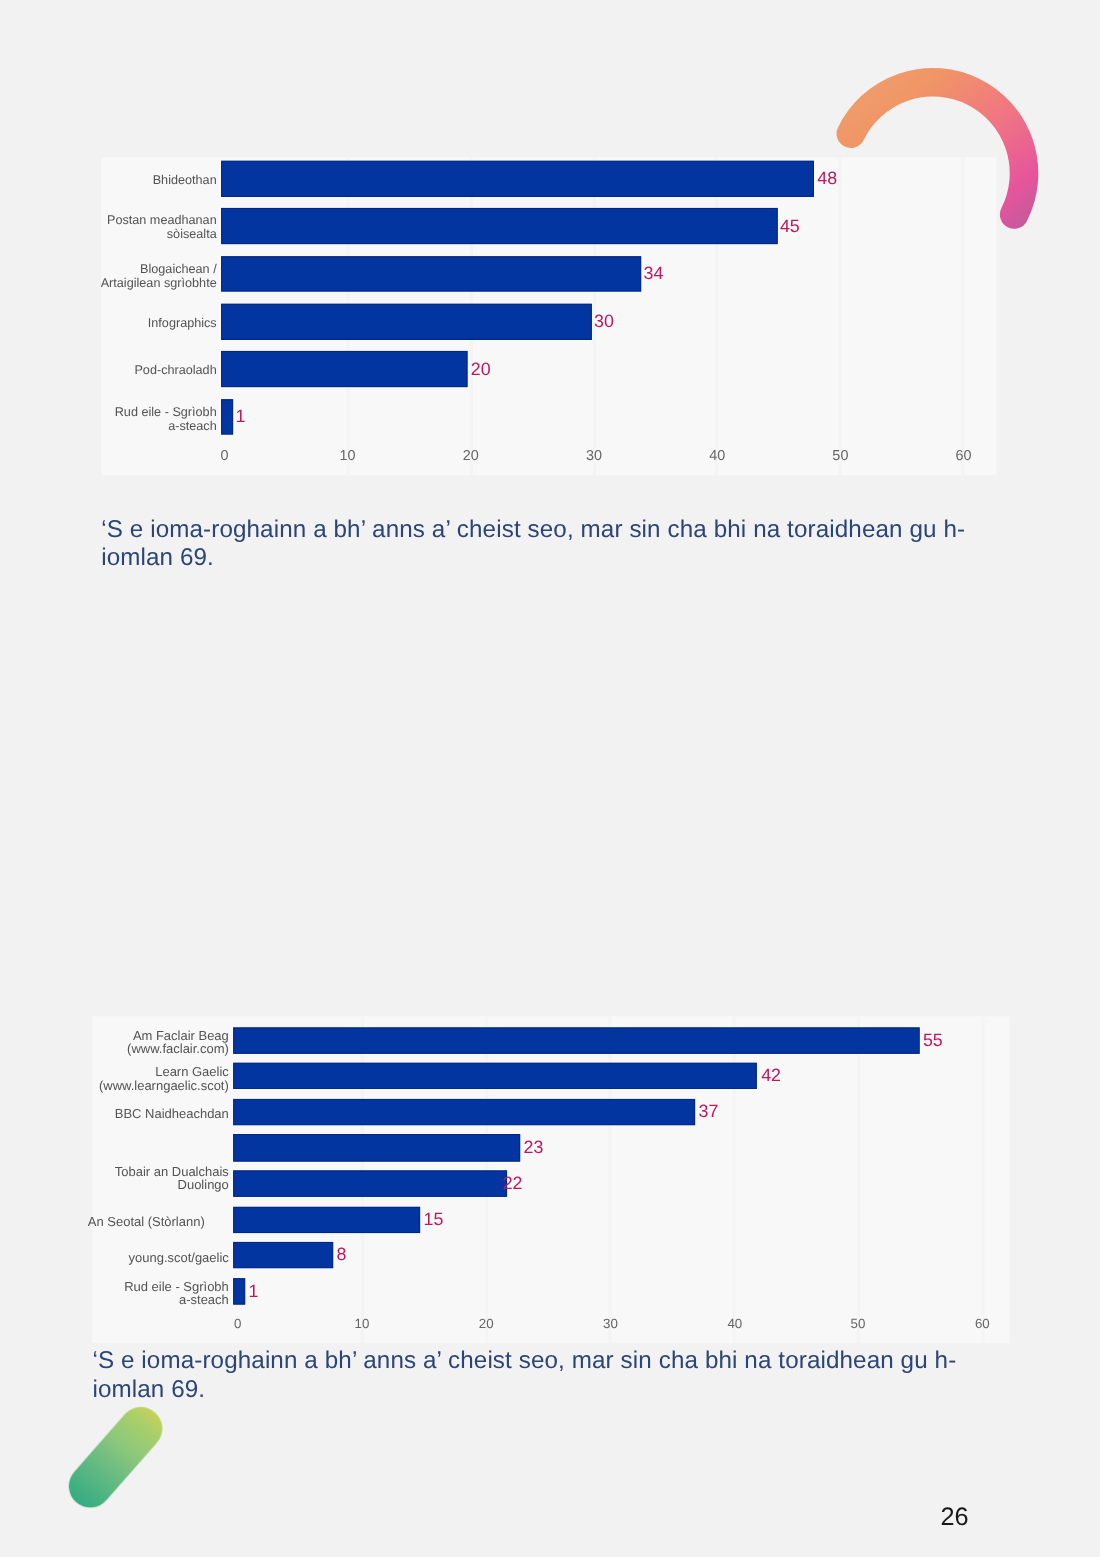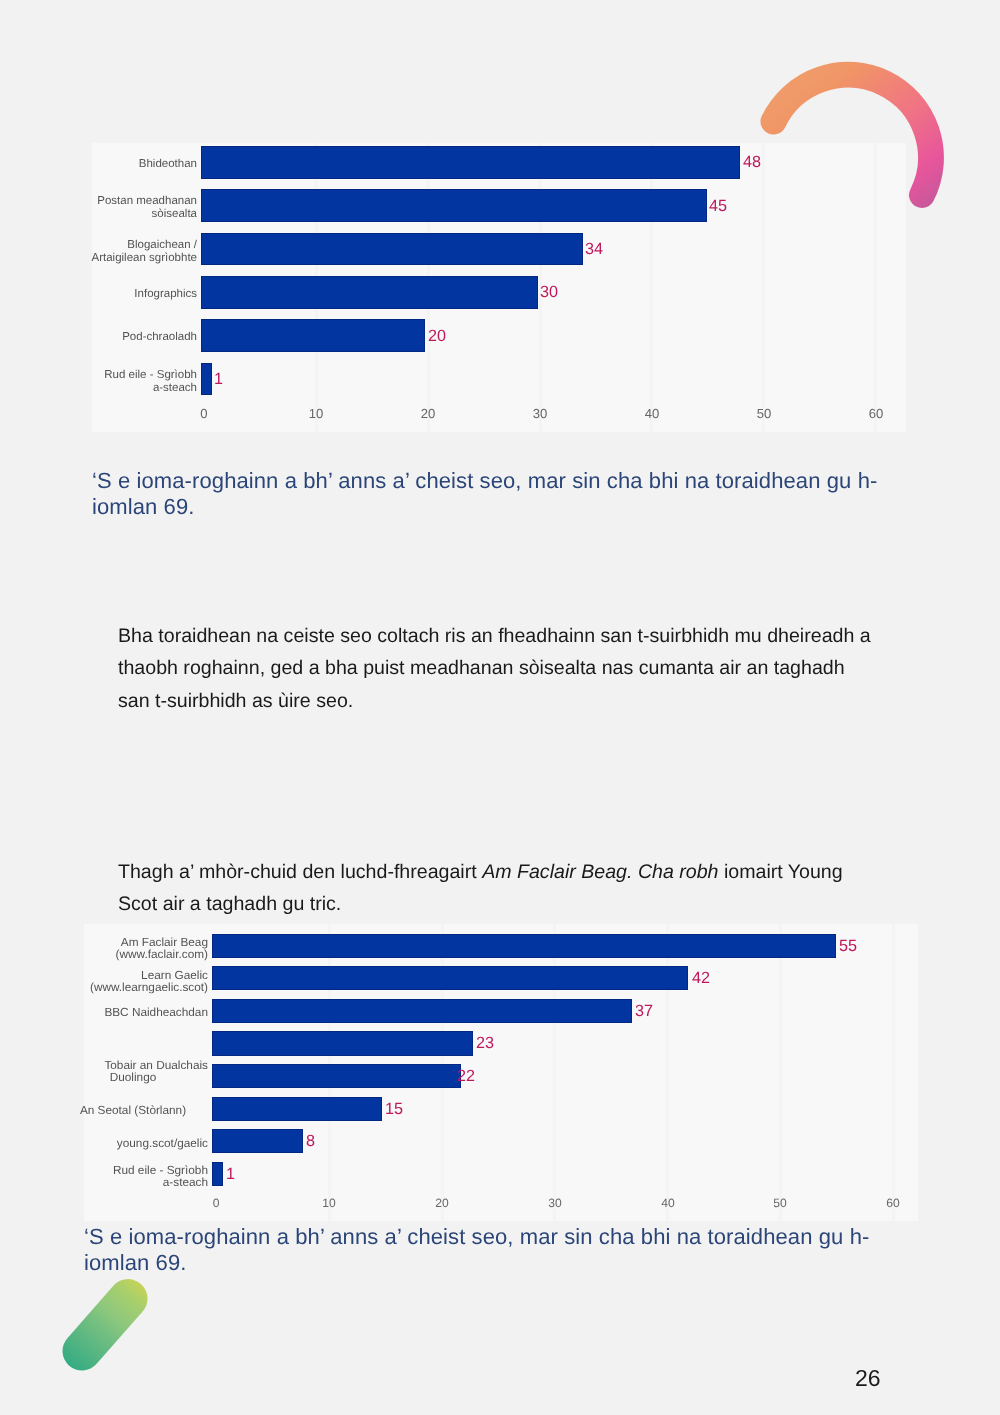--- a/index.html
+++ b/index.html
@@ -75,26 +75,22 @@
       <div class="ticklabel" style="left: 311.1px; width: 50px; top: 263.8px; font-size: 13.1px; line-height: 1; color: rgb(102, 102, 102);">20</div>
       <div class="ticklabel" style="left: 423px; width: 50px; top: 263.8px; font-size: 13.1px; line-height: 1; color: rgb(102, 102, 102);">30</div>
       <div class="ticklabel" style="left: 534.9px; width: 50px; top: 263.8px; font-size: 13.1px; line-height: 1; color: rgb(102, 102, 102);">40</div>
       <div class="ticklabel" style="left: 646.8px; width: 50px; top: 263.8px; font-size: 13.1px; line-height: 1; color: rgb(102, 102, 102);">50</div>
       <div class="ticklabel" style="left: 758.7px; width: 50px; top: 263.8px; font-size: 13.1px; line-height: 1; color: rgb(102, 102, 102);">60</div>
     </div>
 
   <div class="caption" style="left:92px;top:467.5px;width:814px;">‘S e ioma-roghainn a bh’ anns a’ cheist seo, mar sin cha bhi na toraidhean gu h-iomlan 69.</div>
 
 
-  <p class="body" style="left:118px;top:620px;width:762px;">Bha toraidhean na ceiste seo coltach ris an fheadhainn san t-suirbhidh mu dheireadh a thaobh roghainn, ged a bha puist meadhanan sòisealta nas cumanta air an taghadh san t-suirbhidh as ùire seo.</p>
 
 
-  <p class="body" style="left:118px;top:856px;width:742px;">
-    <span>Thagh a’ mhòr-chuid den luchd-fhreagairt </span><i>Am Faclair Beag.</i><span> </span><i>Cha robh</i><span> iomairt Young Scot air a taghadh gu tric.</span>
-  </p>
 
   <div class="chart-box" style="left:84px;top:924px;width:834px;height:297px;">
       <div class="gridline" style="left: 243.7px;"></div>
       <div class="gridline" style="left: 356.5px;"></div>
       <div class="gridline" style="left: 469.3px;"></div>
       <div class="gridline" style="left: 582.1px;"></div>
       <div class="gridline" style="left: 694.9px;"></div>
       <div class="gridline" style="left: 807.7px;"></div>
       <div class="bar" style="left: 127.8px; top: 9.6px; width: 624.14px; height: 24.2px; background: rgb(3, 53, 160);"></div>
       <div class="barlabel" style="left: 755.14px; top: 21.7px; transform: translateY(-50%); font-size: 16.2px; line-height: 1;">55</div>
@@ -105,21 +101,21 @@
       <div class="catlabel" style="left: -25.7px; width: 150px; font-size: 11.8px; line-height: 11.5px; top: 56.68px; transform: translateY(-50%); color: rgb(83, 83, 83);">Learn Gaelic
 (www.learngaelic.scot)</div>
       <div class="bar" style="left: 127.8px; top: 74.76px; width: 419.876px; height: 24.2px; background: rgb(3, 53, 160);"></div>
       <div class="barlabel" style="left: 550.876px; top: 86.86px; transform: translateY(-50%); font-size: 16.2px; line-height: 1;">37</div>
       <div class="catlabel" style="left: -25.7px; width: 150px; font-size: 11.8px; line-height: 11.5px; top: 89.26px; transform: translateY(-50%); color: rgb(83, 83, 83);">BBC Naidheachdan</div>
       <div class="bar" style="left: 127.8px; top: 107.34px; width: 261.004px; height: 24.2px; background: rgb(3, 53, 160);"></div>
       <div class="barlabel" style="left: 392.004px; top: 119.44px; transform: translateY(-50%); font-size: 16.2px; line-height: 1;">23</div>
       <div class="catlabel" style="left: -25.7px; width: 150px; font-size: 11.8px; line-height: 11.5px; top: 121.84px; transform: translateY(-50%); color: rgb(83, 83, 83); margin-top: 20px;">Tobair an Dualchais</div>
       <div class="bar" style="left: 127.8px; top: 139.92px; width: 249.656px; height: 24.2px; background: rgb(3, 53, 160);"></div>
       <div class="barlabel" style="left: 373px; top: 152.02px; transform: translateY(-50%); font-size: 16.2px; line-height: 1;">22</div>
-      <div class="catlabel" style="left: -25.7px; width: 150px; font-size: 11.8px; line-height: 11.5px; top: 154.42px; transform: translateY(-50%); color: rgb(83, 83, 83); text-align: center;">Duolingo</div>
+      <div class="catlabel" style="left: -25.7px; width: 150px; font-size: 11.8px; line-height: 11.5px; top: 154.42px; transform: translateY(-50%); color: rgb(83, 83, 83);">Duolingo</div>
       <div class="bar" style="left: 127.8px; top: 172.5px; width: 170.22px; height: 24.2px; background: rgb(3, 53, 160);"></div>
       <div class="barlabel" style="left: 301.22px; top: 184.6px; transform: translateY(-50%); font-size: 16.2px; line-height: 1;">15</div>
       <div class="catlabel" style="left: -25.7px; width: 150px; font-size: 11.8px; line-height: 11.5px; top: 187px; transform: translateY(-50%); color: rgb(83, 83, 83); text-align: center;">An Seotal (Stòrlann)</div>
       <div class="bar" style="left: 127.8px; top: 205.08px; width: 90.784px; height: 24.2px; background: rgb(3, 53, 160);"></div>
       <div class="barlabel" style="left: 221.784px; top: 217.18px; transform: translateY(-50%); font-size: 16.2px; line-height: 1;">8</div>
       <div class="catlabel" style="left: -25.7px; width: 150px; font-size: 11.8px; line-height: 11.5px; top: 219.58px; transform: translateY(-50%); color: rgb(83, 83, 83);">young.scot/gaelic</div>
       <div class="bar" style="left: 127.8px; top: 237.66px; width: 11.348px; height: 24.2px; background: rgb(3, 53, 160);"></div>
       <div class="barlabel" style="left: 142.348px; top: 249.76px; transform: translateY(-50%); font-size: 16.2px; line-height: 1;">1</div>
       <div class="catlabel" style="left: -25.7px; width: 150px; font-size: 11.8px; line-height: 11.5px; top: 252.16px; transform: translateY(-50%); color: rgb(83, 83, 83);">Rud eile - Sgrìobh
 a-steach</div>

